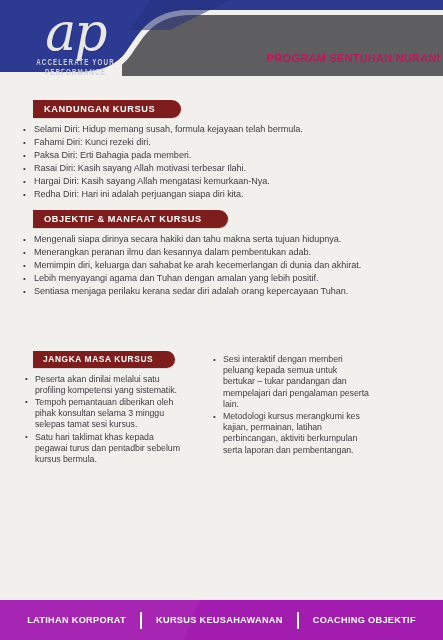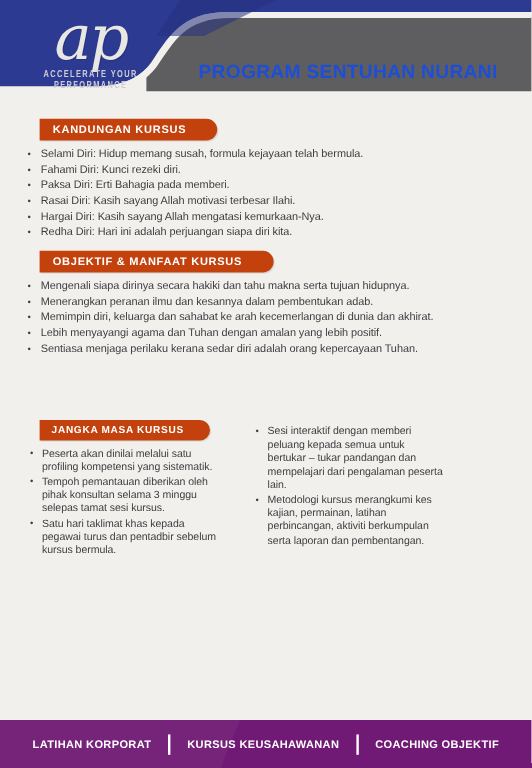--- a/index.html
+++ b/index.html
@@ -66,39 +66,39 @@
     margin-top: 1px;
     transform: scaleY(1.35);
     transform-origin: top center;
   }
 
   .header-title {
     position: absolute;
     left: 140px;
     top: 52px;
     width: 300px;
-    text-align: center;
-    font-size: 16px;
+    text-align: right;
+    font-size: 11px;
     font-weight: bold;
     letter-spacing: 0.25px;
-    color: #1d4ed8;
+    color: #be185d;
   }
 
   
   .section {
     position: absolute;
     left: 0;
     width: 443px;
   }
   .badge-wrap {
     padding-left: 33px;
   }
   .badge {
     display: inline-block;
-    background: #c2410c;
+    background: #7f1d1d;
     color: #ffffff;
     font-size: 9.2px;
     font-weight: bold;
     letter-spacing: 0.6px;
     padding: 4px 26px 4px 11px;
     border-radius: 0 11px 11px 0;
     box-shadow: 1px 1px 0 rgba(0,0,0,0.10);
   }
   .badge.sm {
     font-size: 8.4px;
@@ -180,21 +180,21 @@
     white-space: nowrap;
   }
 
   
   .bottom-bar {
     position: absolute;
     left: 0;
     bottom: 0;
     width: 443px;
     height: 40px;
-    background: #701a75;
+    background: #a21caf;
     overflow: hidden;
   }
   .bottom-bar:before {
     content: "";
     position: absolute;
     left: -40px;
     top: -30px;
     width: 230px;
     height: 110px;
     background: rgba(255,255,255,0.045);

